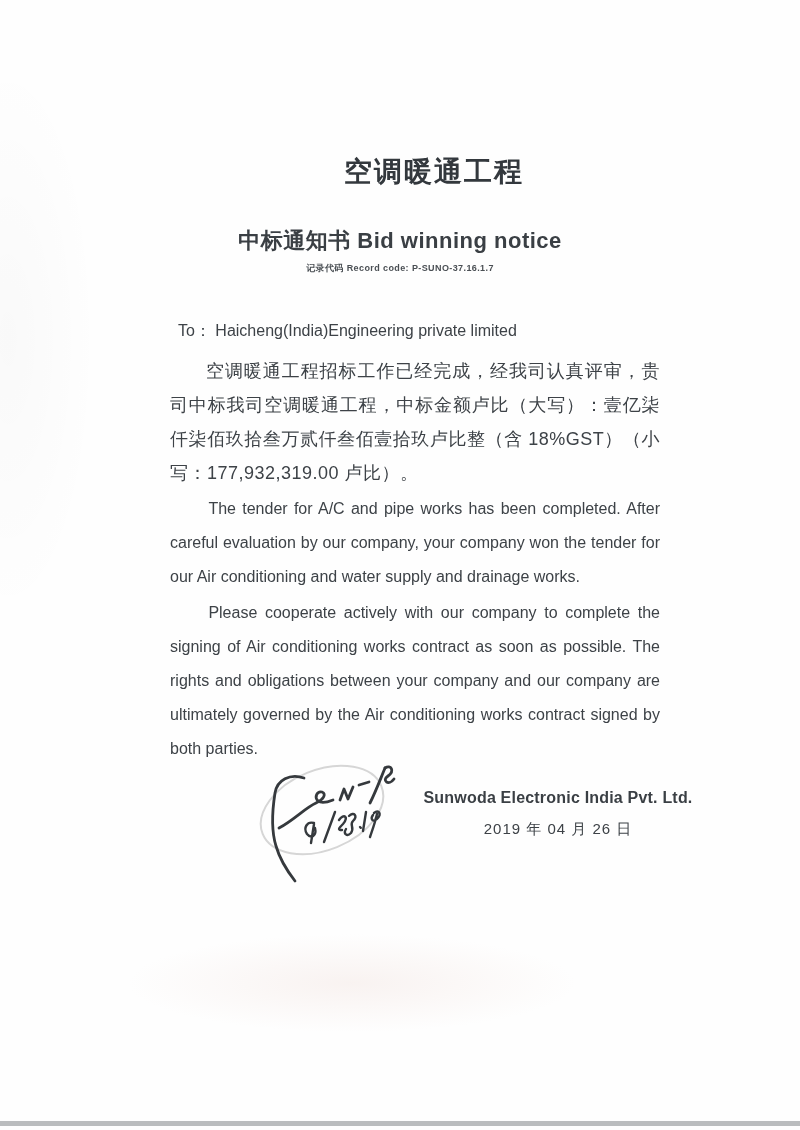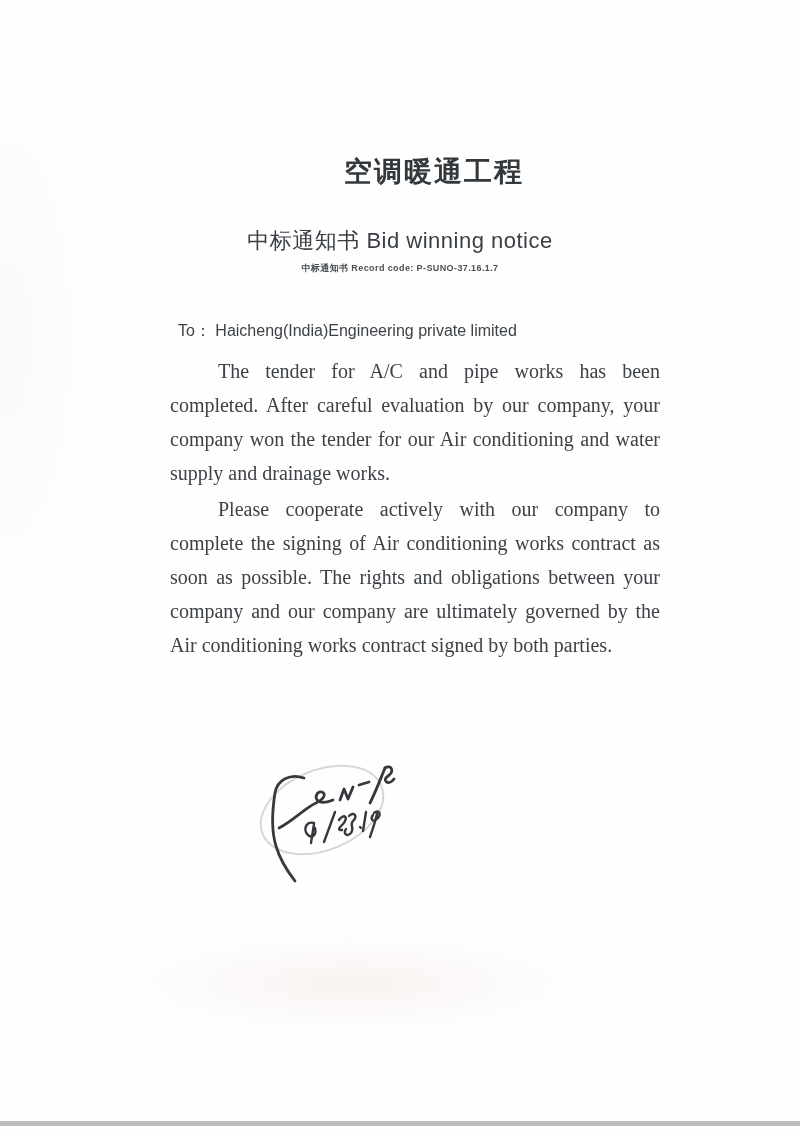--- a/index.html
+++ b/index.html
@@ -18,59 +18,60 @@
     position:absolute; top:153px; left:0; width:100%;
     text-align:center; font-size:28px; font-weight:bold;
     letter-spacing:2px; color:#33383d; margin:0;padding-left:34px;
   }
   .title-en {
     position:absolute; top:200px; left:0; width:100%;
     text-align:center; font-size:17px; font-weight:bold; color:#383d42;
   }
   .subtitle {
     position:absolute; top:226px; left:0; width:100%;
-    text-align:center; font-size:22px; font-weight:normal;
+    text-align:center; font-size:22px; font-weight:bold;
     letter-spacing:0.5px; color:#3a3f44;
   }
   .record-code {
     position:absolute; top:262px; left:0; width:100%;
     text-align:center; font-size:9px; font-weight:bold;
     letter-spacing:0.4px; color:#4a4f54;
   }
   
   .body-text {
     position:absolute; left:170px; top:314px; width:490px;
     line-height:34px; text-align:justify; -webkit-text-justify:inter-word;
   }
   .to-line { font-size:16px; margin:0 0 6px 8px; text-align:left; }
   .body-text p { margin:0 0 2px 0; }
   .body-text p.zh { font-size:18px; text-indent:2em; letter-spacing:0.5px; }
-  .body-text p.en { font-size:20px; text-indent:2.4em;font-family:Liberation Serif, serif; }
+  .body-text p.en { font-size:16px; text-indent:2.4em; }
   
   .signature-svg { position:absolute; left:250px; top:750px; }
   .company-block { position:absolute; left:420px; top:789px; width:276px; text-align:center; }
   .company-name { font-size:16px; font-weight:bold; color:#3a3f44; letter-spacing:0.2px; }
   .sign-date { font-size:15px; margin-top:13px; letter-spacing:1px; color:#3d4247; }
   
   .scan-strip {
     position:absolute; left:0; top:1121px; width:800px; height:5px;
     background:#babcbe;
   }
 </style>
 </head>
 <body>
 
 <div class="paper">
 
   <h1 class="title-zh">空调暖通工程</h1>
   <div class="subtitle">中标通知书 Bid winning notice</div>
-  <div class="record-code">中标通知书 Record code: P-SUNO-37.16.1.7</div>
+  <div class="record-code">记录代码 Record code: P-SUNO-37.16.1.7</div>
 
   <div class="body-text">
     <div class="to-line">To： Haicheng(India)Engineering private limited</div>
+    <p class="zh">空调暖通工程招标工作已经完成，经我司认真评审，贵司中标我司空调暖通工程，中标金额卢比（大写）：壹亿柒仟柒佰玖拾叁万贰仟叁佰壹拾玖卢比整（含 18%GST）（小写：177,932,319.00 卢比）。</p>
     <p class="en">The tender for A/C and pipe works has been completed. After careful evaluation by our company, your company won the tender for our Air conditioning and water supply and drainage works.</p>
     <p class="en">Please cooperate actively with our company to complete the signing of Air conditioning works contract as soon as possible. The rights and obligations between your company and our company are ultimately governed by the Air conditioning works contract signed by both parties.</p>
   </div>
 
   <svg class="signature-svg" width="180" height="140" viewBox="0 0 180 140" aria-hidden="true">
     <ellipse cx="72" cy="60" rx="64" ry="40" transform="rotate(-22 72 60)" fill="none" stroke="#d6d6d6" stroke-width="2"></ellipse>
     <g fill="none" stroke="#35393d" stroke-width="2.8" stroke-linecap="round" stroke-linejoin="round">
 
       <path d="M54,28 C40,23 27,30 25,43 C22,62 21,80 26,96 C30,110 38,122 45,131"></path>
 
@@ -88,16 +89,20 @@
 
       <path d="M89,70 C94,63 99,67 93,74 C89,78 87,80 92,80"></path>
       <path d="M99,66 C104,61 108,66 103,71 C99,75 105,77 101,83 C97,87 93,84 96,79"></path>
 
       <path d="M110,77 l0.8,0.8"></path>
       <path d="M116,62 L113,81"></path>
       <path d="M124,63 C129,59 132,64 127,69 C123,73 120,69 123,65 M127,64 C125,73 122,81 120,87"></path>
     </g>
   </svg>
 
+  <div class="company-block">
+    <div class="company-name">Sunwoda Electronic India Pvt. Ltd.</div>
+    <div class="sign-date">2019 年 04 月 26 日</div>
+  </div>
 
   <div class="scan-strip"></div>
 
 </div>
 
 </body></html>

